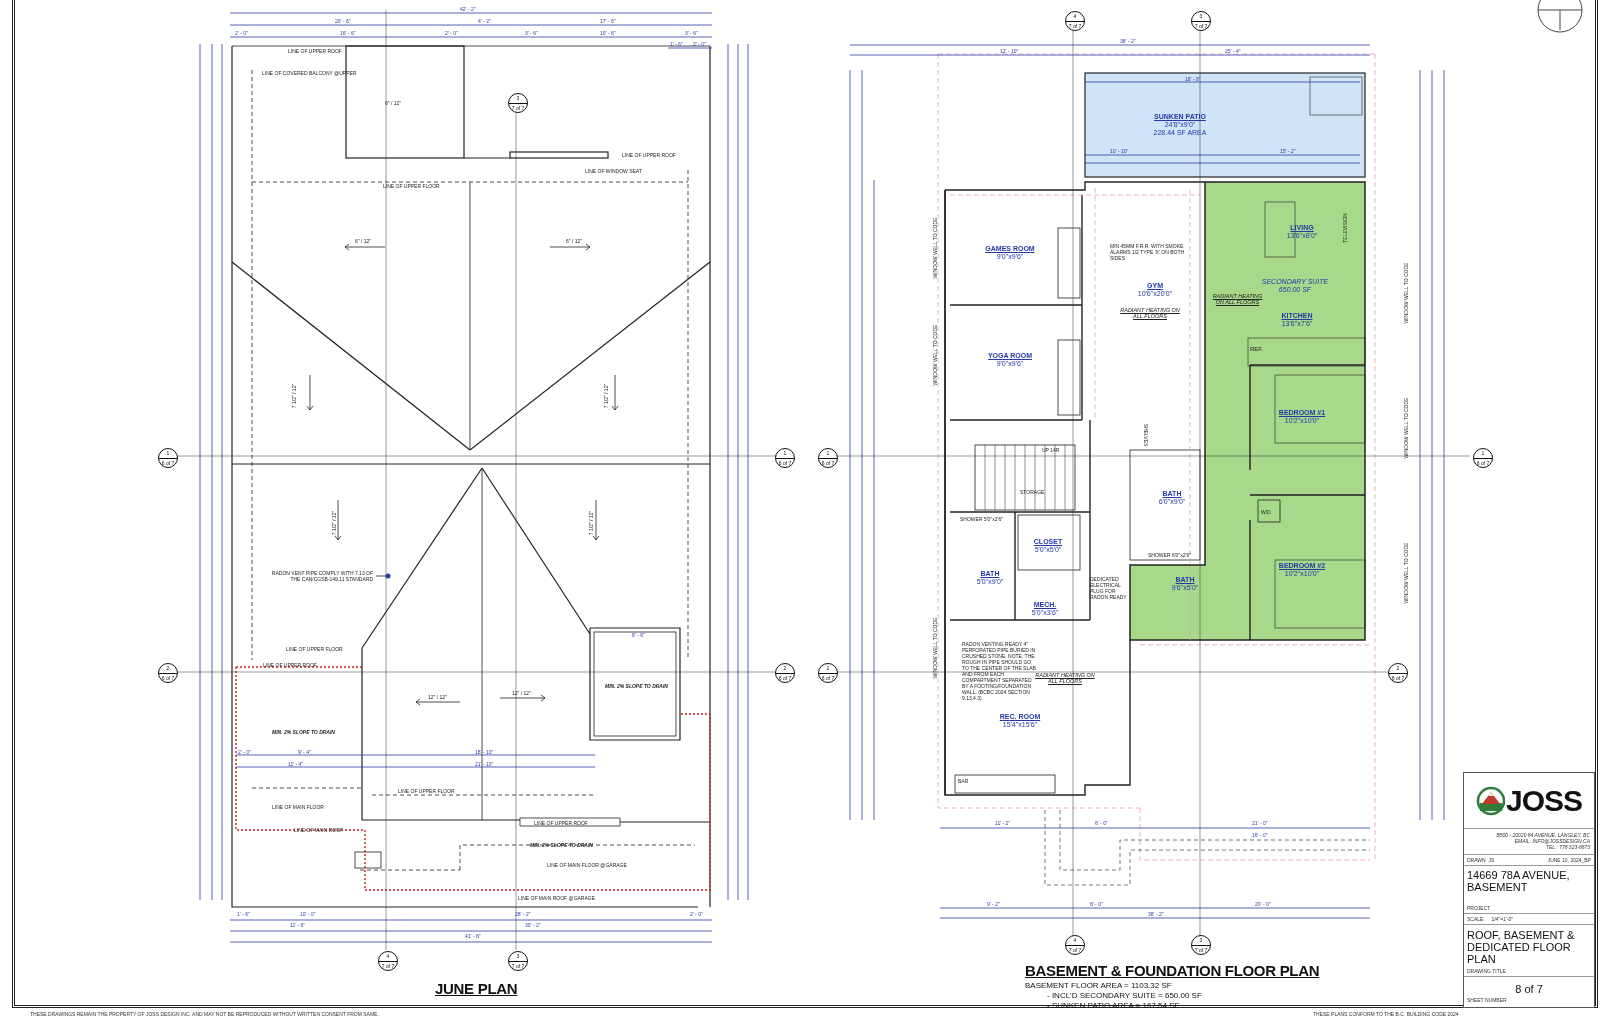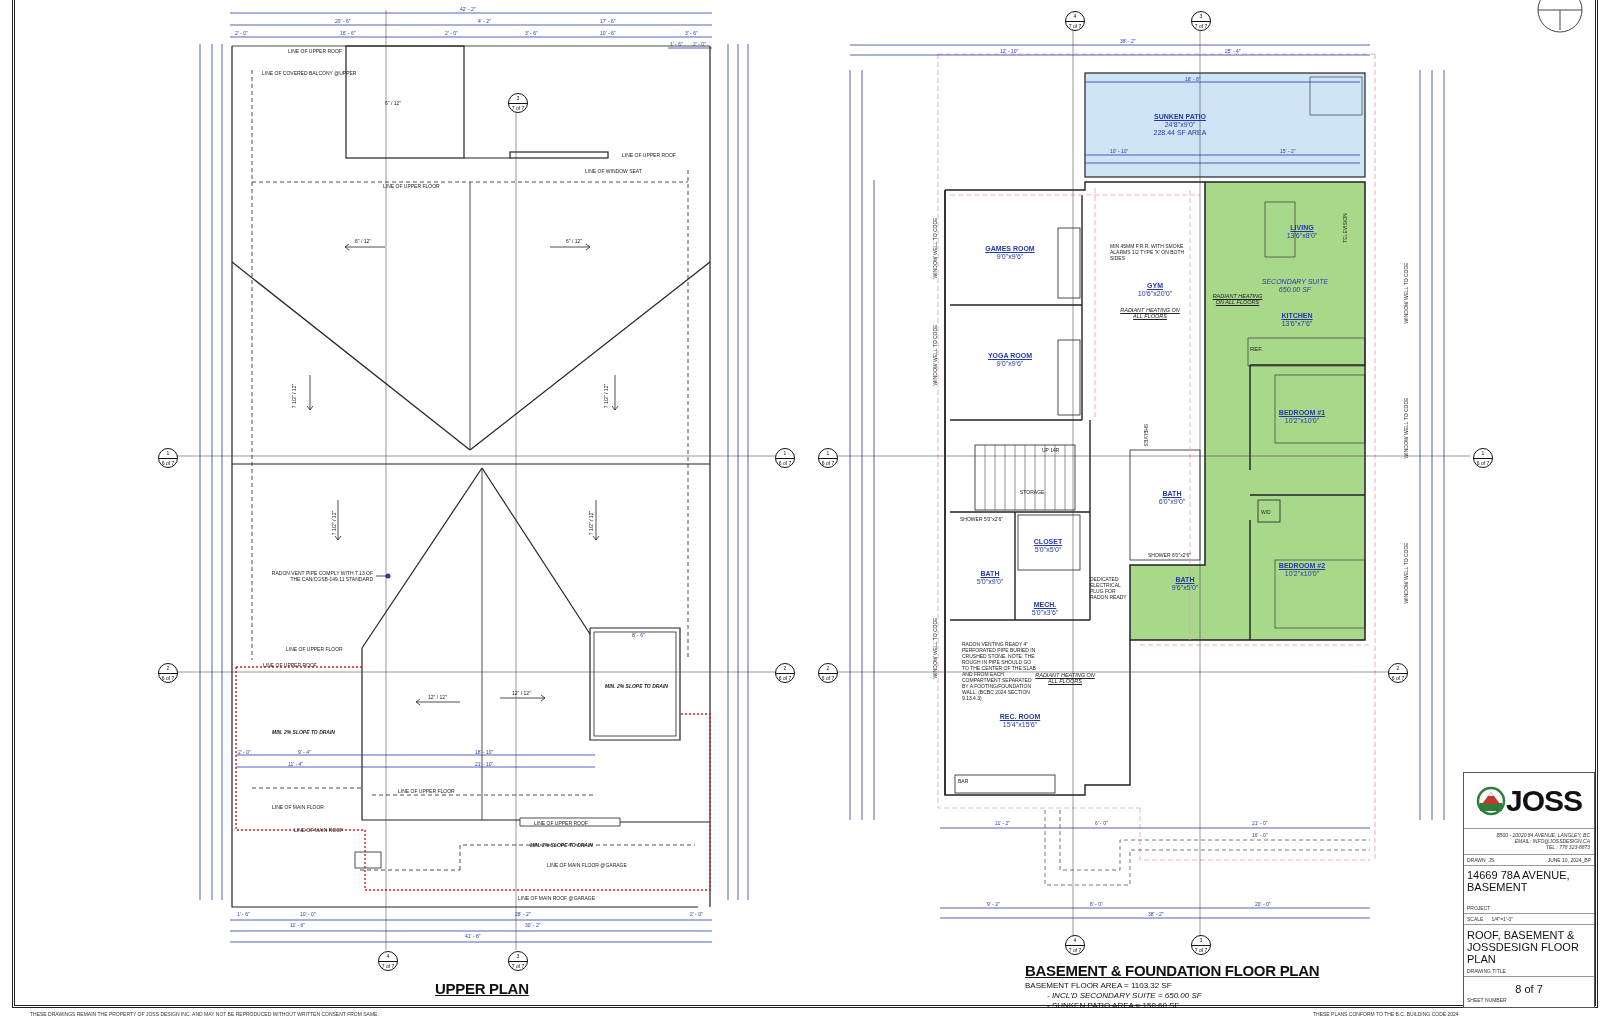--- a/index.html
+++ b/index.html
@@ -352,21 +352,21 @@
 <div class="note" style="left:355px;top:238px;">6" / 12"</div>
 <div class="note" style="left:566px;top:238px;">6" / 12"</div>
 <div class="note" style="left:385px;top:100px;">6" / 12"</div>
 <div class="note" style="left:282px;top:393px;transform:rotate(-90deg);">7 1/2" / 12"</div>
 <div class="note" style="left:594px;top:393px;transform:rotate(-90deg);">7 1/2" / 12"</div>
 <div class="note" style="left:322px;top:520px;transform:rotate(-90deg);">7 1/2" / 12"</div>
 <div class="note" style="left:579px;top:520px;transform:rotate(-90deg);">7 1/2" / 12"</div>
 <div class="note" style="left:428px;top:694px;">12" / 12"</div>
 <div class="note" style="left:512px;top:690px;">12" / 12"</div>
 
-<div class="txt plan-title" style="left:435px;top:980px;">UPPER PLAN</div>
+<div class="txt plan-title" style="left:435px;top:980px;">JUNE PLAN</div>
 
 <div class="room-label" style="left:1140px;top:113px;width:80px;">
   <div class="rn">SUNKEN PATIO</div>
   <div>24'8"x9'0"</div>
   <div>228.44 SF AREA</div>
 </div>
 <div class="room-label" style="left:970px;top:245px;width:80px;">
   <div class="rn">GAMES ROOM</div>
   <div>9'0"x9'6"</div>
 </div>
@@ -456,22 +456,22 @@
 <div class="dim" style="left:1252px;top:820px;">21' - 0"</div>
 <div class="dim" style="left:1252px;top:832px;">16' - 0"</div>
 <div class="dim" style="left:987px;top:901px;">9' - 2"</div>
 <div class="dim" style="left:1090px;top:901px;">8' - 0"</div>
 <div class="dim" style="left:1255px;top:901px;">20' - 0"</div>
 <div class="dim" style="left:1148px;top:911px;">38' - 2"</div>
 
 <div class="txt plan-title" style="left:1025px;top:962px;">BASEMENT &amp; FOUNDATION FLOOR PLAN</div>
 <div class="txt area-notes" style="left:1025px;top:981px;">
   <div>BASEMENT FLOOR AREA = 1103.32 SF</div>
-  <div style="padding-left:22px;font-style:italic;">- INCL'D SECONDARY SUITE = 650.00 SF</div>
-  <div style="padding-left:22px;">- SUNKEN PATIO AREA = 150.60 SF</div>
+  <div style="padding-left:22px;">- INCL'D SECONDARY SUITE = 650.00 SF</div>
+  <div style="padding-left:22px;">- SUNKEN PATIO AREA = 167.54 SF</div>
 </div>
 
 <div class="txt footer-note" style="left:30px;top:1011px;">THESE DRAWINGS REMAIN THE PROPERTY OF JOSS DESIGN INC. AND MAY NOT BE REPRODUCED WITHOUT WRITTEN CONSENT FROM SAME.</div>
 <div class="txt footer-note" style="left:1313px;top:1011px;">THESE PLANS CONFORM TO THE B.C. BUILDING CODE 2024</div>
 
 <div class="title-block">
   <div class="tb-logo">
     <svg width="30" height="30" viewBox="0 0 30 30">
       <circle cx="15" cy="15" r="13" fill="#fff" stroke="#2e7d3a" stroke-width="2.5"></circle>
       <rect x="4" y="17" width="22" height="8" fill="#2e7d3a"></rect>
@@ -493,19 +493,19 @@
     <div>14669 78A AVENUE,</div>
     <div>BASEMENT</div>
   </div>
   <div class="tb-label" style="padding-top:12px;border-bottom:1px solid #999;">PROJECT</div>
   <div class="tb-row" style="justify-content:flex-start;gap:8px;">
     <span>SCALE</span>
     <span>1/4"=1'-0"</span>
   </div>
   <div class="tb-title">
     <div>ROOF, BASEMENT &amp;</div>
-    <div>JOSSDESIGN FLOOR</div>
+    <div>DEDICATED FLOOR</div>
     <div>PLAN</div>
   </div>
   <div class="tb-label" style="padding-top:3px;border-bottom:1px solid #999;">DRAWING TITLE</div>
   <div class="tb-sheet">8 of 7</div>
   <div class="tb-label" style="position:absolute;left:0;bottom:2px;">SHEET NUMBER</div>
 </div>
 
 </body></html>

